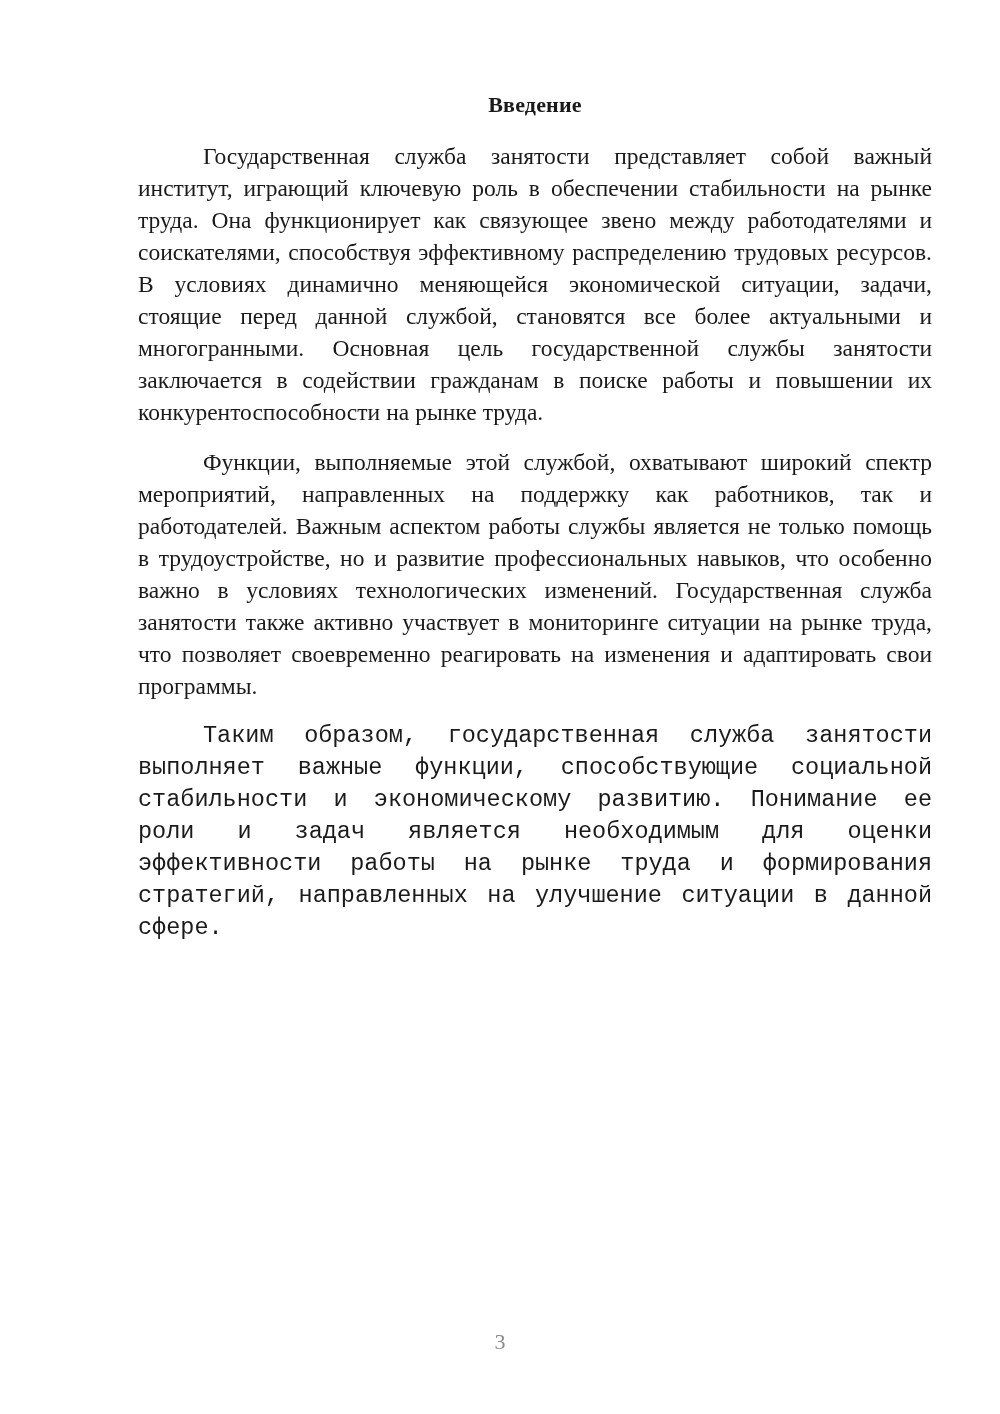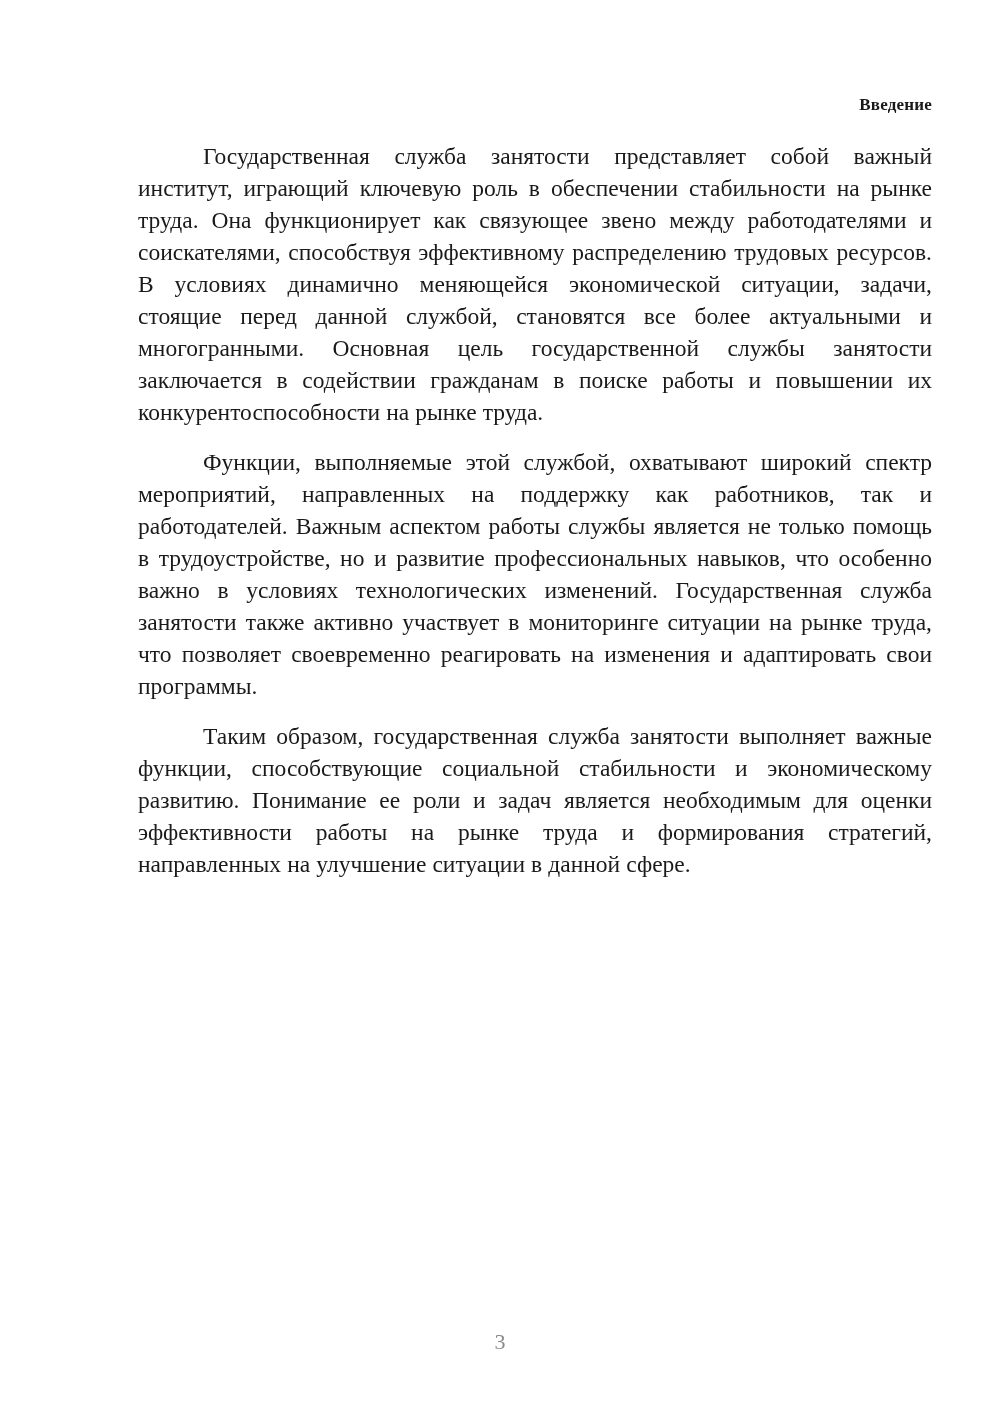--- a/index.html
+++ b/index.html
@@ -23,39 +23,40 @@
     height: 1414px;
     background: #ffffff;
   }
   .content {
     position: absolute;
     left: 138px;
     top: 90px;
     width: 794px;
   }
   .doc-title {
-    font-size: 17px;
+    font-size: 22px;
     font-weight: bold;
-    text-align: right;
+    text-align: center;
     line-height: 30px;
     margin: 0 0 20px 0;
     letter-spacing: 0.2px;
   }
   .body-paragraph {
     font-size: 23.5px;
     line-height: 32px;
     text-align: justify;
     text-justify: inter-word;
     text-indent: 65px;
     margin: 0 0 18px 0;
     hyphens: none;
     word-spacing: 0.2px;
   }
   .body-paragraph:last-of-type {
     margin-bottom: 0;
+    font-family: Liberation Mono, monospace;
   }
   .page-number {
     position: absolute;
     left: 0;
     top: 1328px;
     width: 1000px;
     text-align: center;
     font-size: 22px;
     line-height: 28px;
     color: #8a8a8a;

